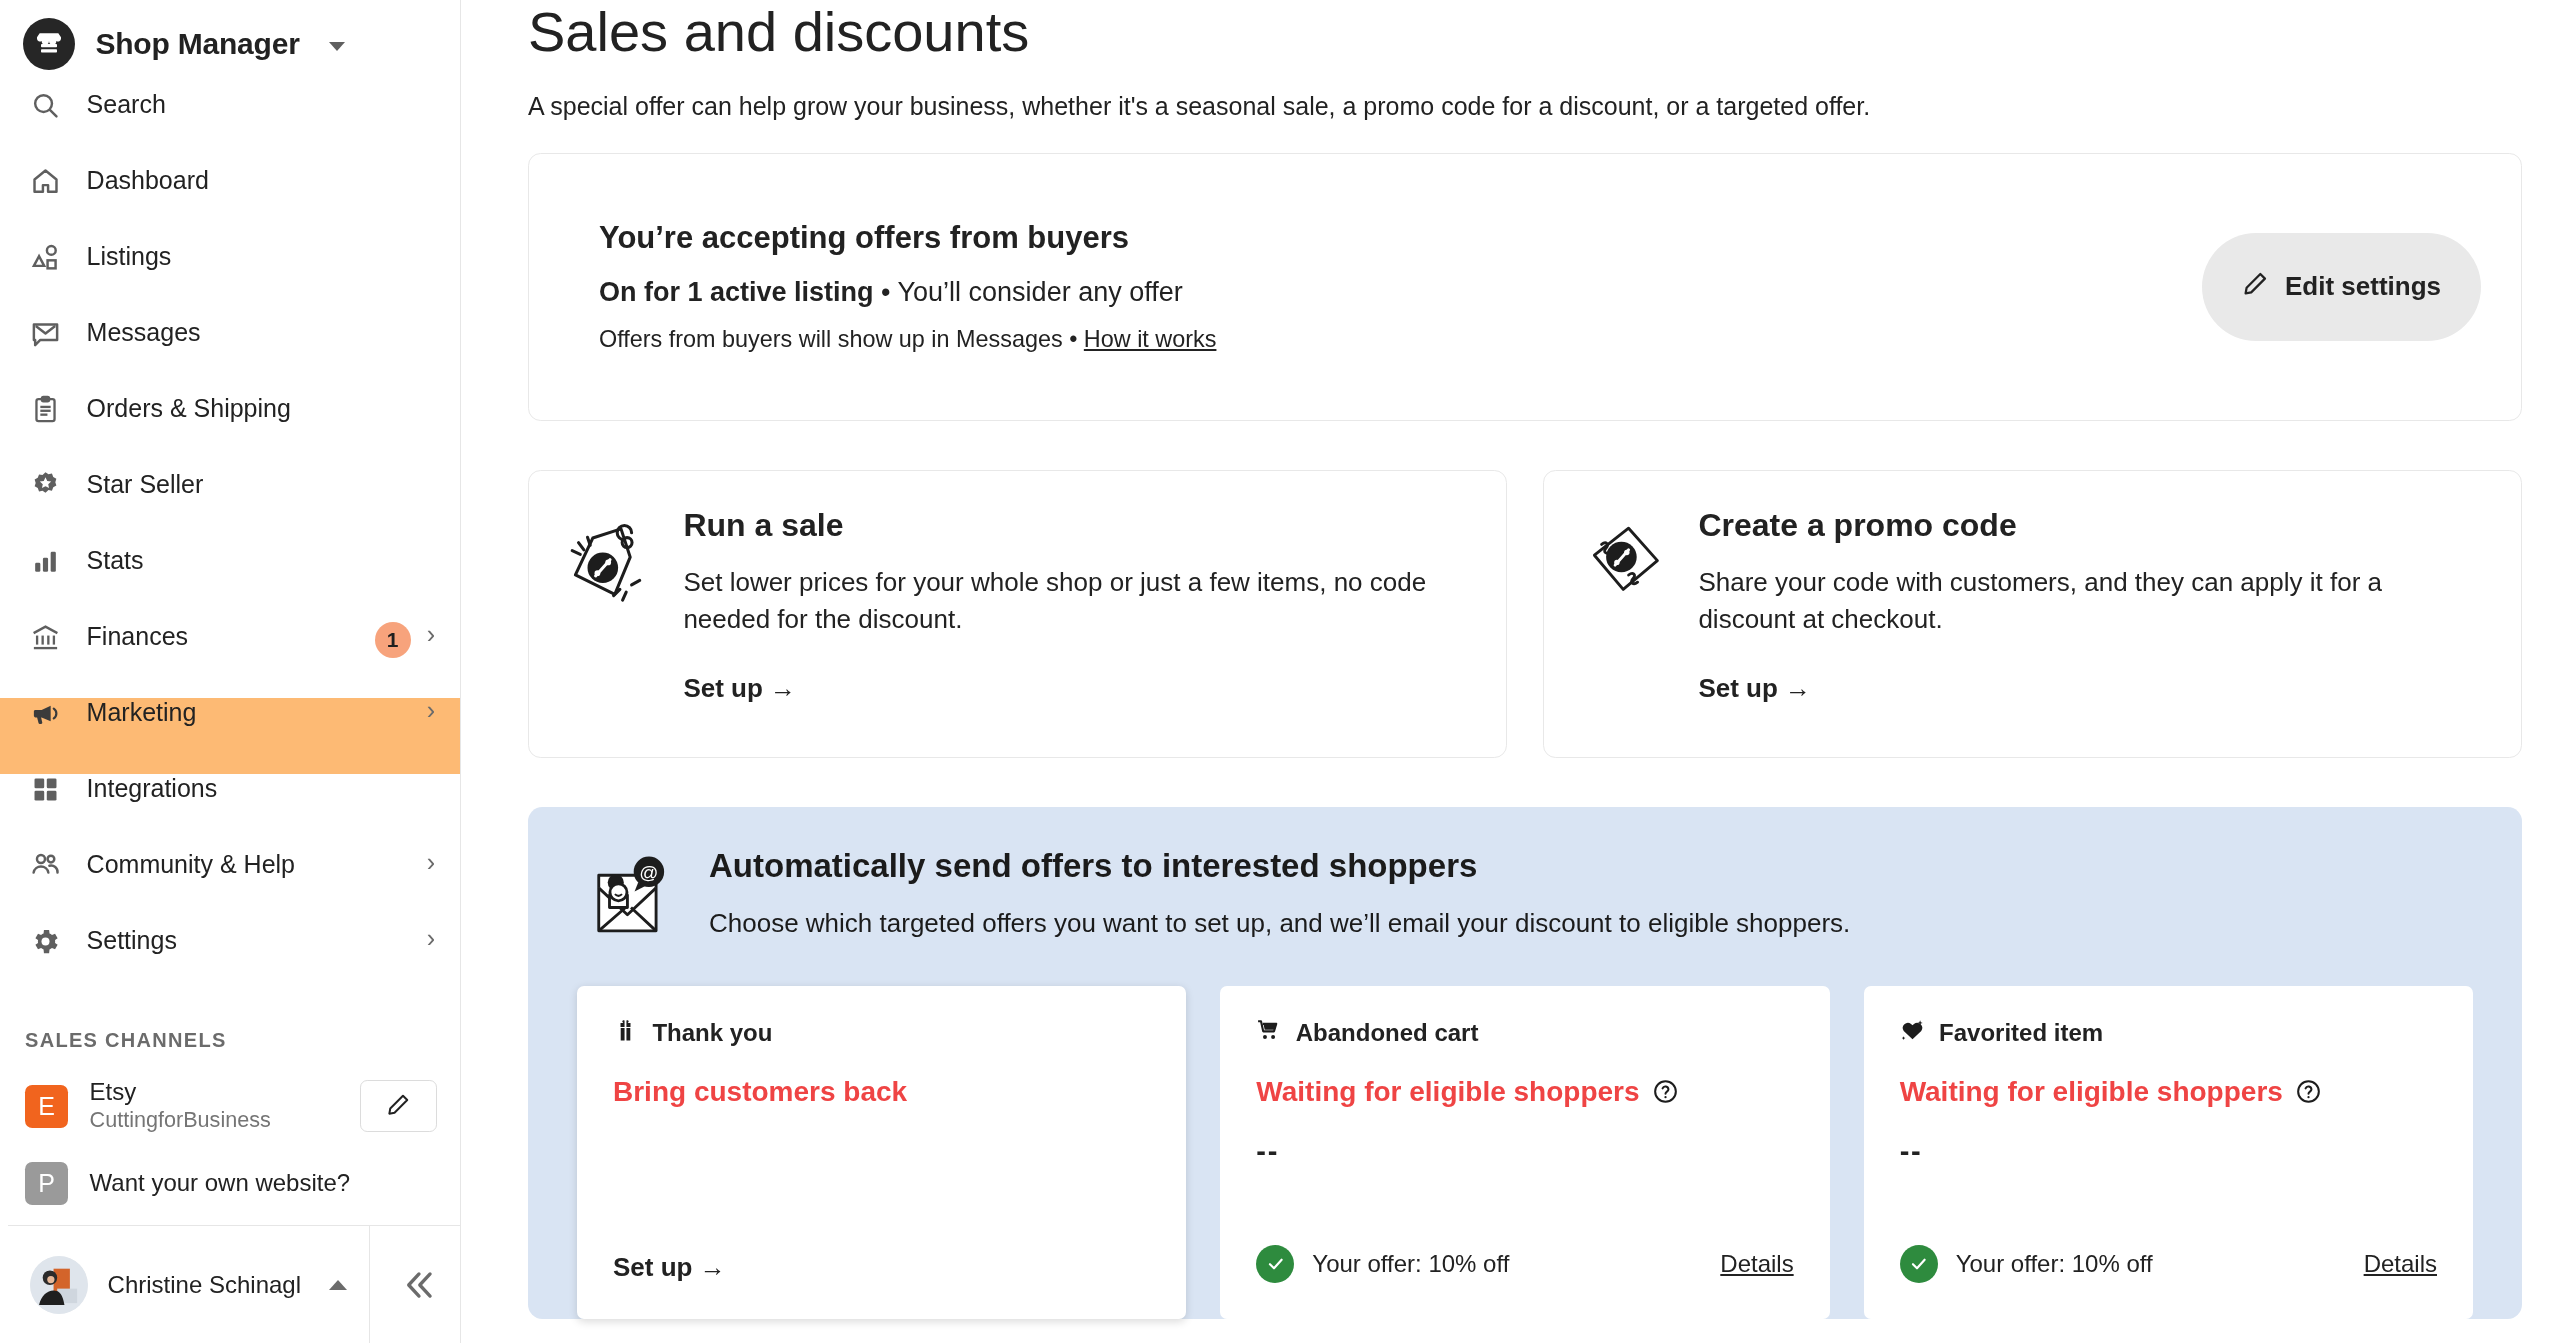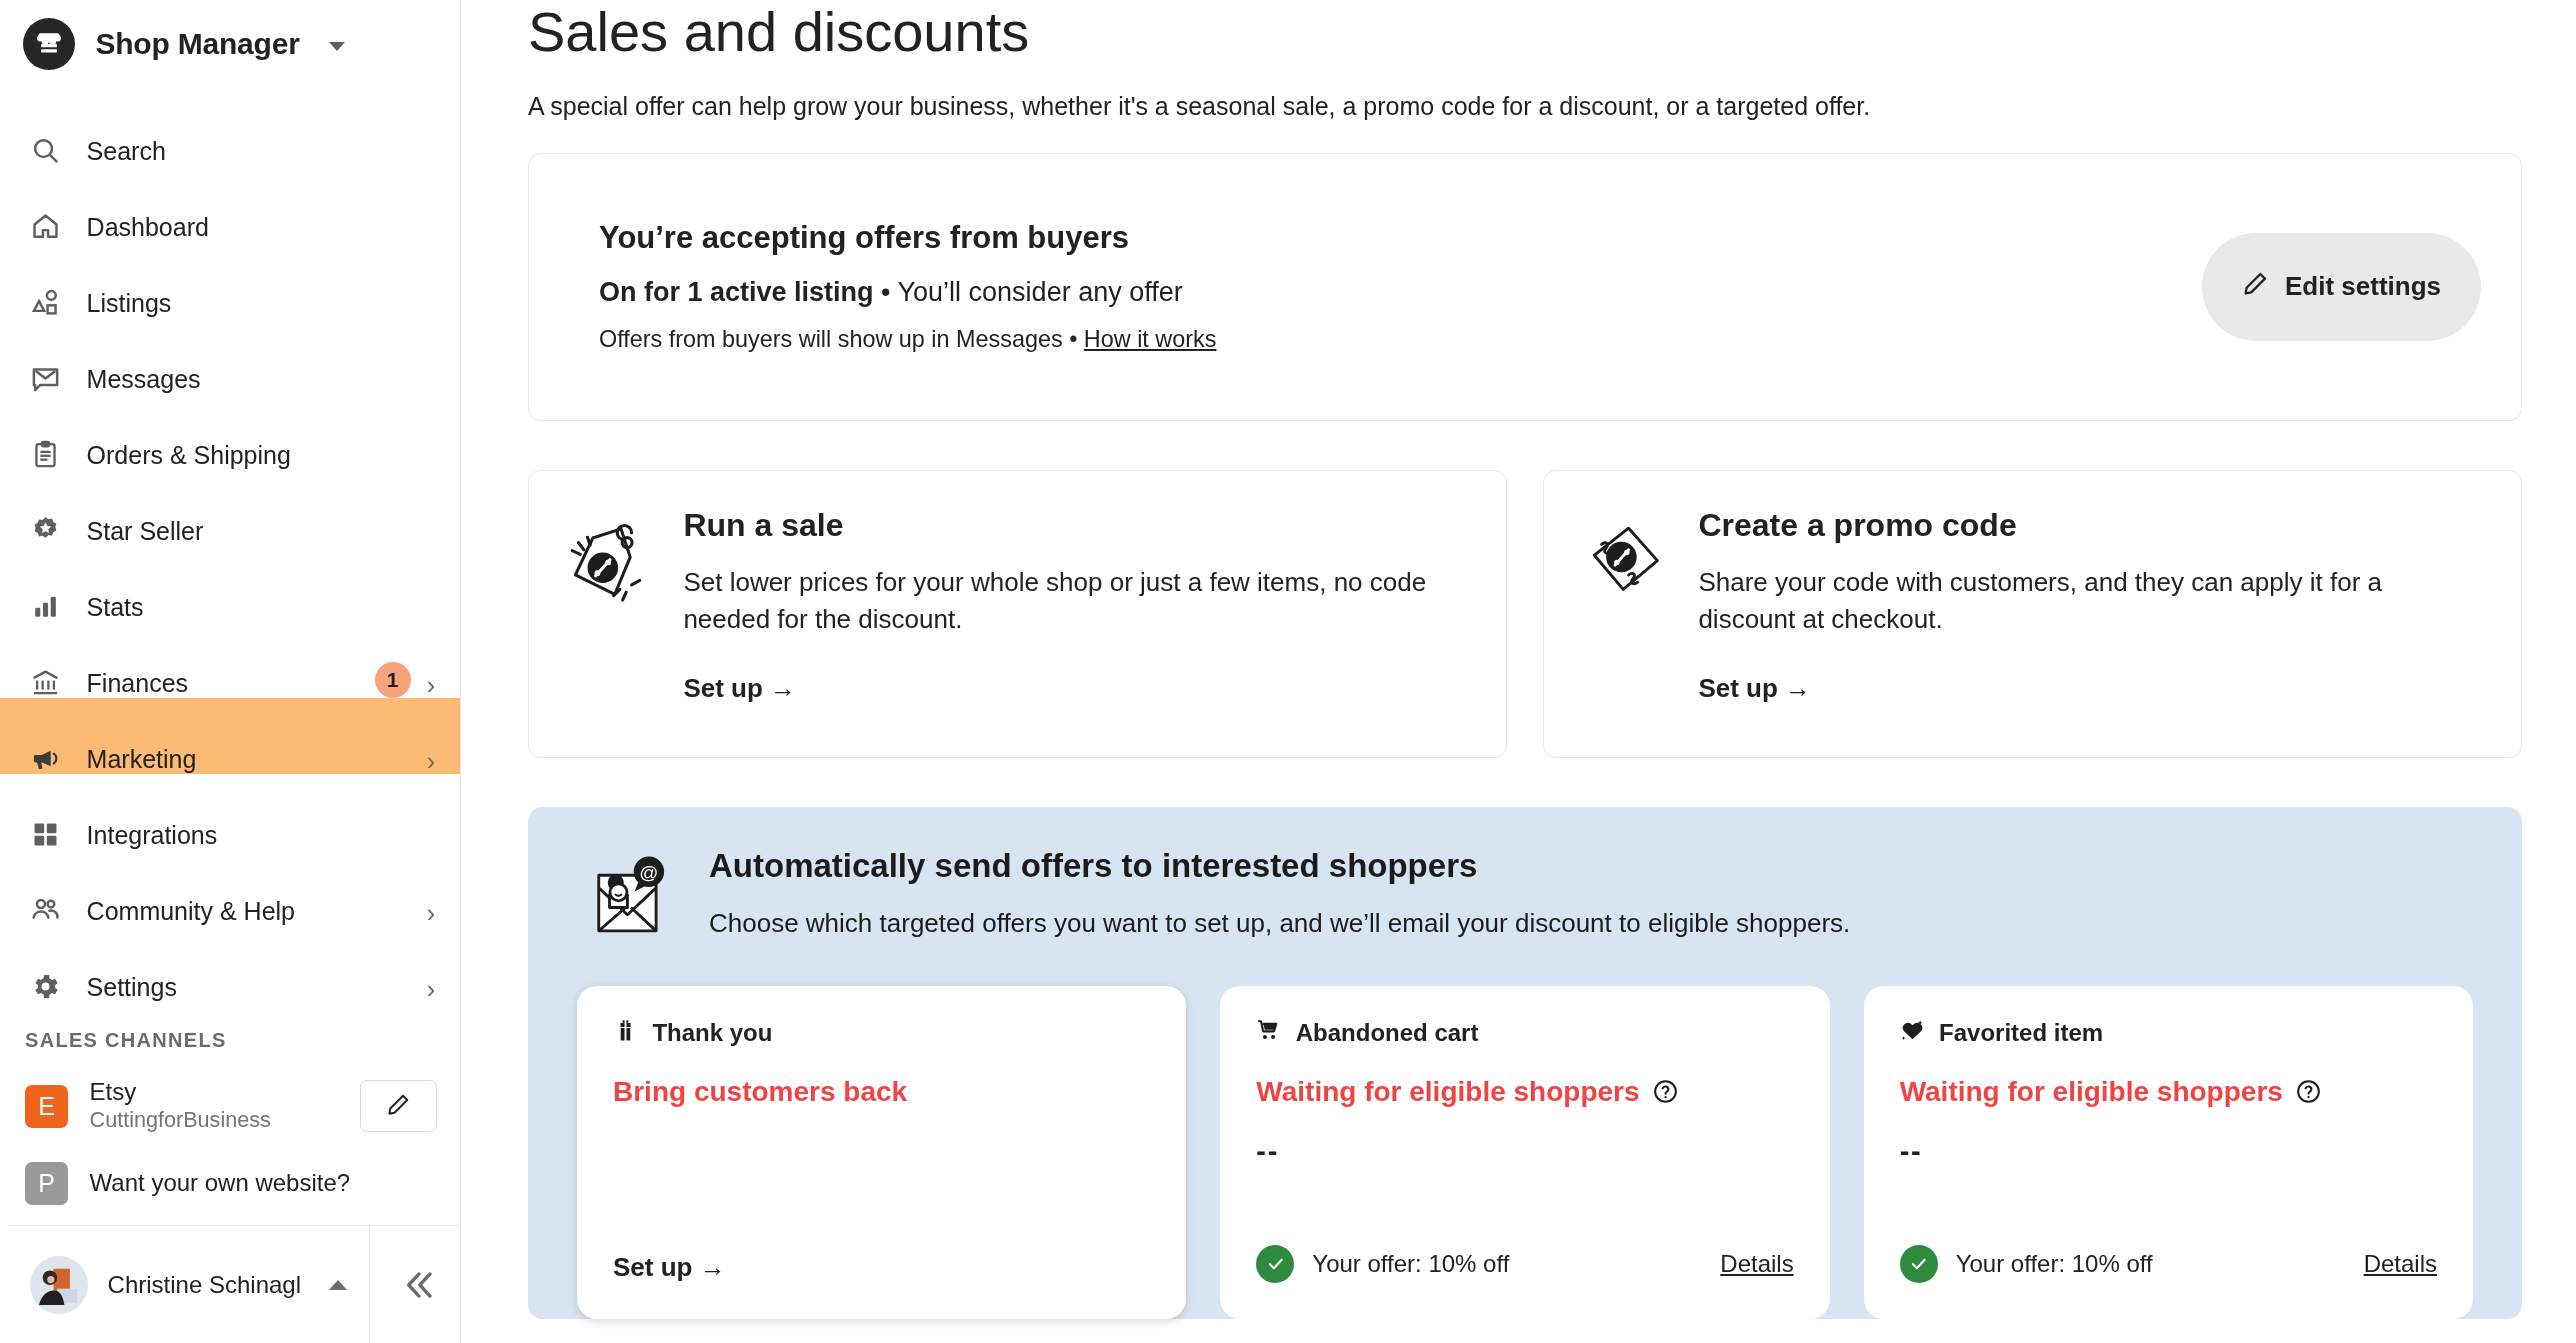--- a/index.html
+++ b/index.html
@@ -32,21 +32,21 @@
   .shop-title {
     font-size: 30px; font-weight: bold; color: #222; letter-spacing: -0.2px;
   }
   .caret-down {
     width: 0; height: 0; border-left: 8px solid transparent;
     border-right: 8px solid transparent; border-top: 9px solid #5f5f5f;
     margin-left: 9px; margin-top: 5.4px;
   }
   .nav { padding-top: 3.6px; }
   .nav-item {
-    display: flex; align-items: flex-end; height: 76px;
+    display: flex; align-items: flex-start; height: 76px;
     padding: 0 25px 0 25px; cursor: pointer; position: relative;
   }
   .nav-item.active { background: #fdba74; }
   .nav-icon {
     width: 40px; flex: 0 0 40px; display: flex;
     align-items: center; justify-content: center; margin-right: 21.6px;
   }
   .nav-label { font-size: 25px; color: #222; flex: 1; }
   .nav-badge {
     width: 36px; height: 36px; border-radius: 50%; background: #f7a37c;
@@ -161,21 +161,21 @@
     margin: 49px 54px 0 67px; padding: 40px 40px 0 40px;
     min-height: 288px;
   }
   .auto-head { display: flex; gap: 29px; align-items: flex-start; padding-left: 18px;}
   .auto-icon { flex: 0 0 94px; padding-top: 5.4px; }
   .auto-h { font-size: 33px; font-weight: bold; color: #1b1b1b; margin-bottom: 23.4px; }
   .auto-p { font-size: 26px; color: #1b1b1b; }
 
   .offer-cards { display: flex; gap: 34px; margin-top: 45px; padding: 0 9px; }
   .offer-card {
-    flex: 1; background: #fff; border-radius: 20px;
+    flex: 1; background: #fff; border-radius: 7px;
     padding: 32px 36px 36px 36px; min-height: 333px;
     display: flex; flex-direction: column;
   }
   .offer-card.elevated { box-shadow: 0 2.7px 9px rgba(0,0,0,.14); }
   .offer-kicker {
     display: flex; align-items: center; gap: 14.4px;
     font-size: 24px; font-weight: bold; color: #222; margin-bottom: 27px;
   }
   .offer-h {
     font-size: 28px; font-weight: bold; color: #ef4444;

